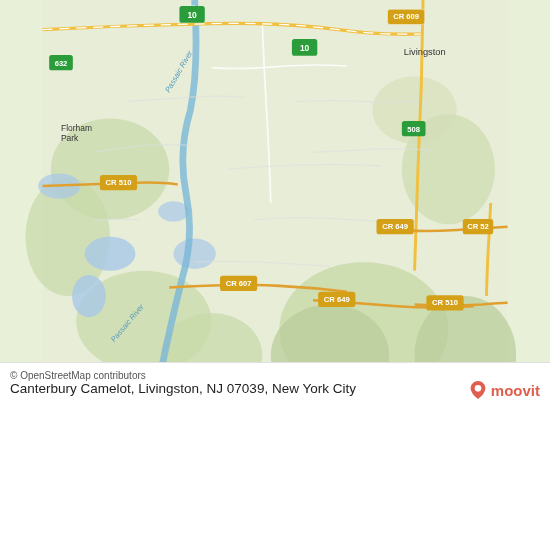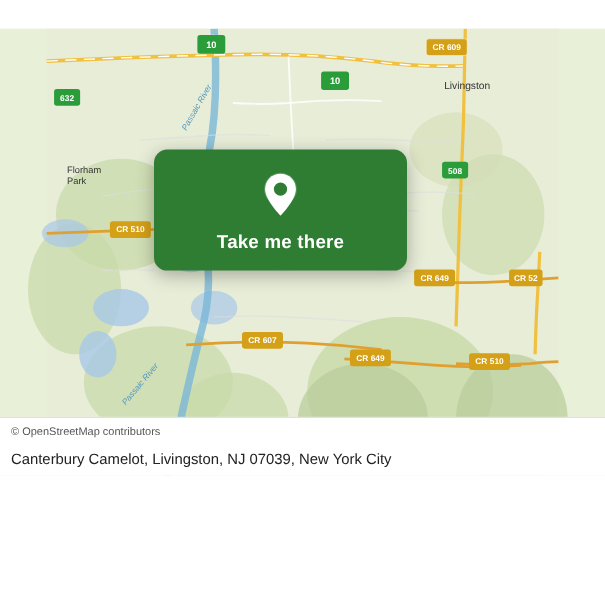--- a/index.html
+++ b/index.html
@@ -9,21 +9,20 @@
       overflow: hidden;
       font-family: Arial, sans-serif;
       position: relative;
     }
     #map-container {
       width: 550px;
       height: 406px;
       position: relative;
       background: #e8f0d8;
       overflow: hidden;
-      margin-top: 26px;
     }
     
     #map-svg {
       position: absolute;
       top: 0; left: 0;
       width: 100%; height: 100%;
     }
     
     #location-card {
       position: absolute;
@@ -56,21 +55,21 @@
     
     #bottom-bar {
       position: absolute;
       bottom: 0;
       left: 0;
       width: 100%;
       background: #fff;
       padding: 7px 10px 7px 10px;
       display: flex;
       flex-direction: column;
-      gap: 12px;
+      gap: 0;
       border-top: 1px solid #e0e0e0;
     }
     #attribution {
       font-size: 10px;
       color: #555;
     }
     #location-name {
       font-size: 13.5px;
       color: #222;
       font-weight: 400;
@@ -183,31 +182,30 @@
     <rect x="326" y="345" width="44" height="18" rx="3" fill="#d4a017"></rect>
     <text x="348" y="357" text-anchor="middle" font-size="9" fill="#fff" font-weight="bold">CR 649</text>
 
     <rect x="454" y="349" width="44" height="18" rx="3" fill="#d4a017"></rect>
     <text x="476" y="361" text-anchor="middle" font-size="9" fill="#fff" font-weight="bold">CR 510</text>
 
     <text x="150" y="110" font-size="9" fill="#5599bb" transform="rotate(-60, 150, 110)" font-style="italic">Passaic River</text>
     <text x="85" y="405" font-size="9" fill="#5599bb" transform="rotate(-50, 85, 405)" font-style="italic">Passaic River</text>
   </svg>
 
-  <div id="location-card">
-
-    <svg id="pin-icon" viewBox="0 0 44 44" xmlns="http://www.w3.org/2000/svg">
-      <circle cx="22" cy="18" r="15" fill="#fff" opacity="0.2"></circle>
-      <path d="M22 4 C14 4 8 10 8 18 C8 28 22 42 22 42 C22 42 36 28 36 18 C36 10 30 4 22 4Z" fill="#fff"></path>
-      <circle cx="22" cy="18" r="6" fill="#2e7d32"></circle>
-    </svg>
-    <button id="take-me-there-btn">Take me there</button>
-  </div>
 
   <div id="bottom-bar">
     <div id="attribution">
       <span>© OpenStreetMap contributors</span>
     </div>
     <div id="location-name">
       <span>Canterbury Camelot, Livingston, NJ 07039, New York City</span>
+      <div id="moovit-logo">
+
+        <svg id="moovit-pin" viewBox="0 0 18 22" xmlns="http://www.w3.org/2000/svg">
+          <path d="M9 0 C4 0 0 4 0 9 C0 16 9 22 9 22 C9 22 18 16 18 9 C18 4 14 0 9 0Z" fill="#e05e4e"></path>
+          <circle cx="9" cy="9" r="4" fill="#fff"></circle>
+        </svg>
+        <span>moovit</span>
+      </div>
     </div>
   </div>
 </div>
 
 </body></html>

